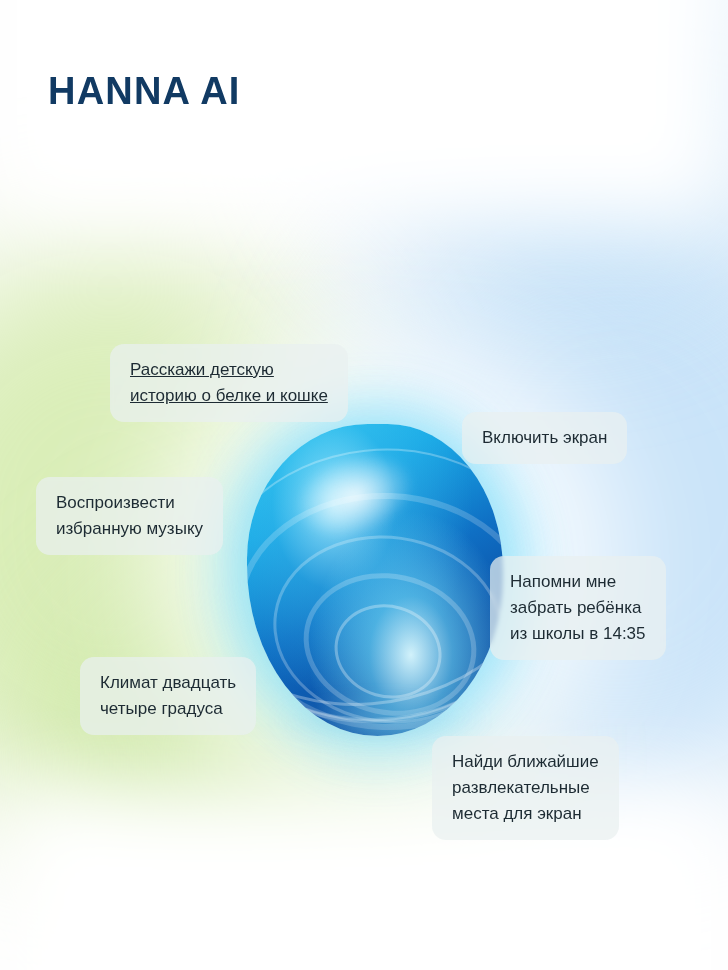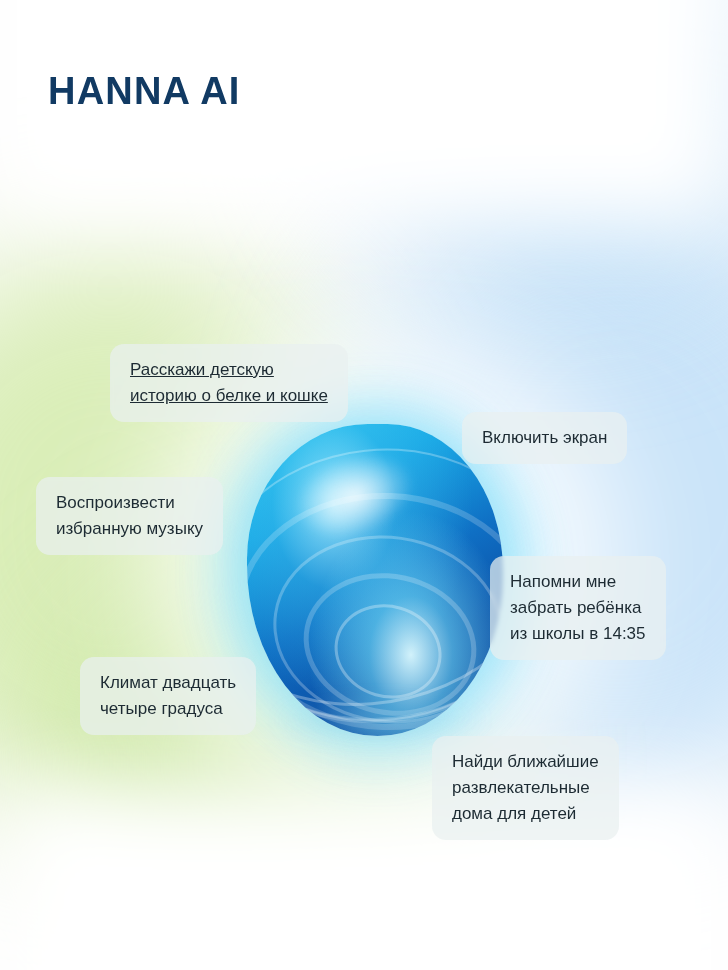--- a/index.html
+++ b/index.html
@@ -233,15 +233,15 @@
   <div class="chip chip-1">Включить экран</div>
   <div class="chip chip-2">Воспроизвести
 избранную музыку</div>
   <div class="chip chip-3">Напомни мне
 забрать ребёнка
 из школы в 14:35</div>
   <div class="chip chip-4">Климат двадцать
 четыре градуса</div>
   <div class="chip chip-6">Найди ближайшие
 развлекательные
-дома для детей</div>
+места для экран</div>
 
 </div>
 
 </body></html>

